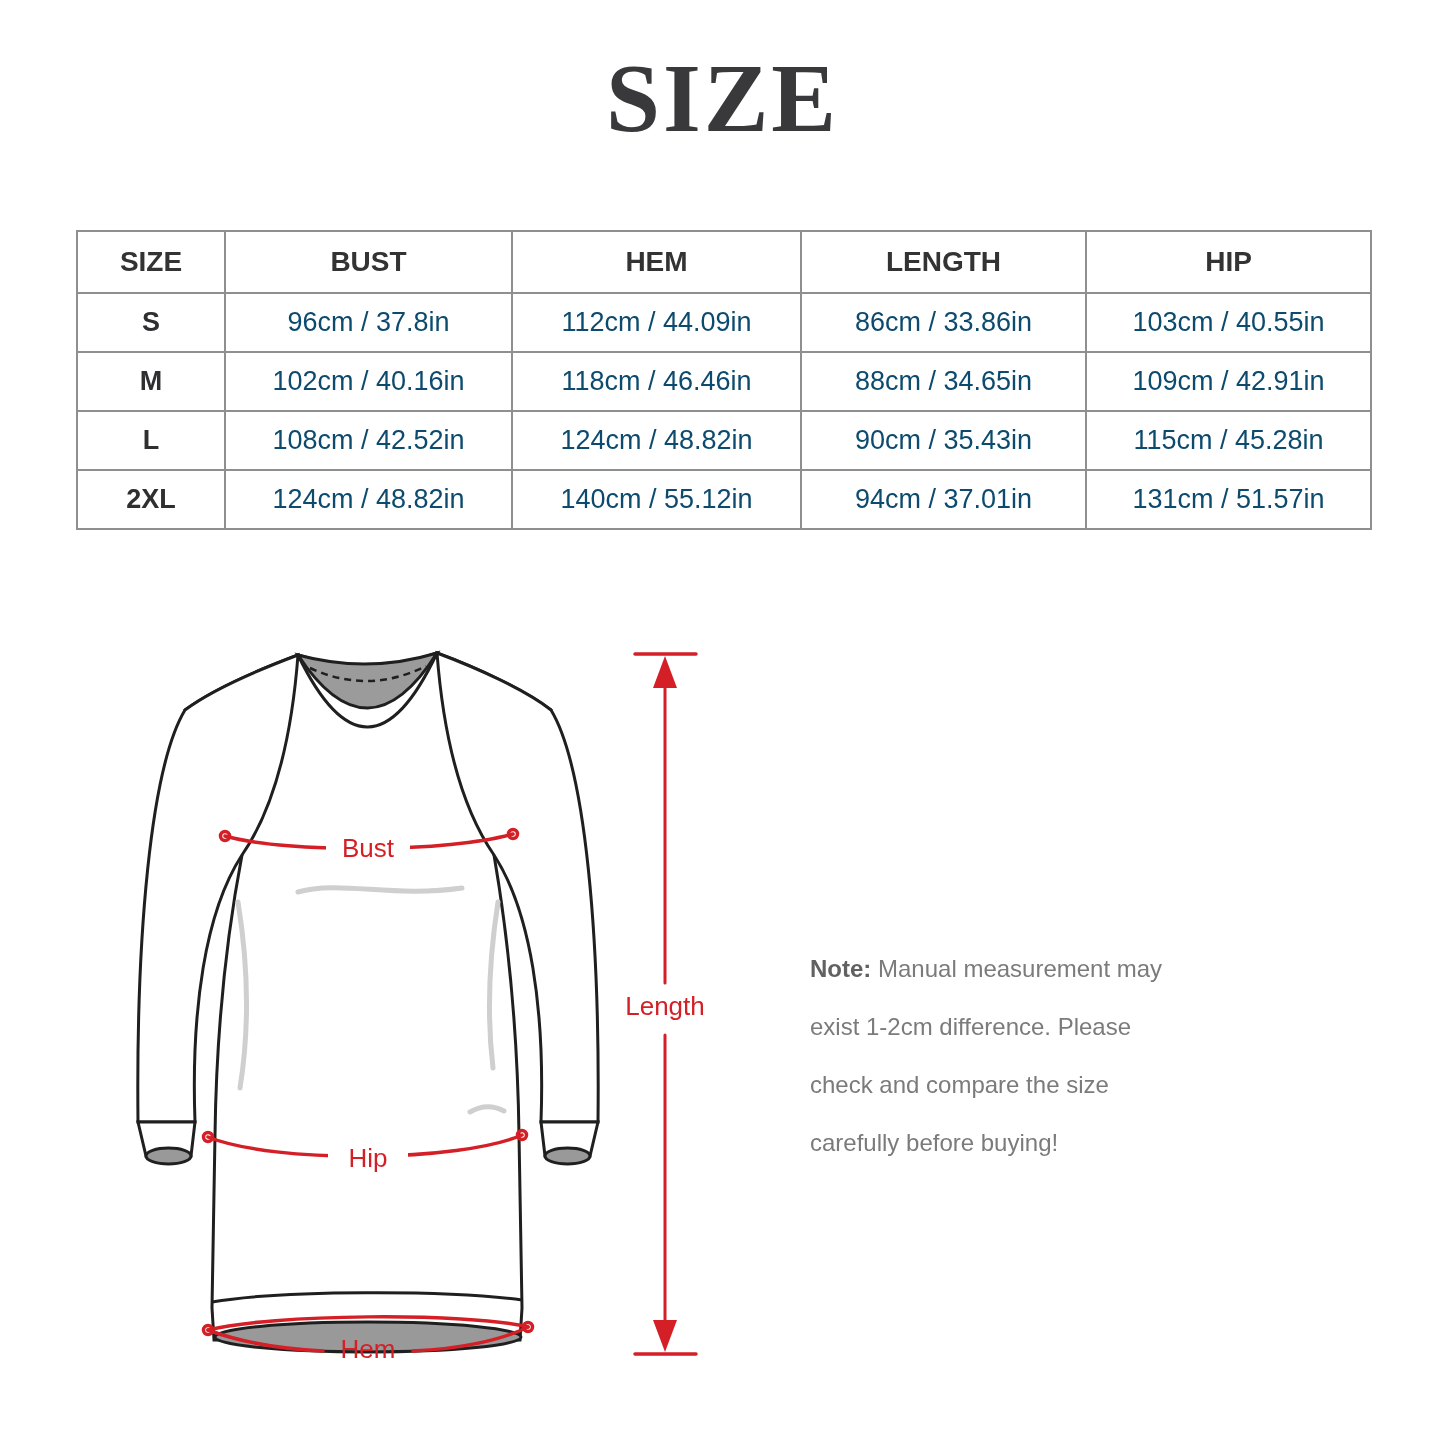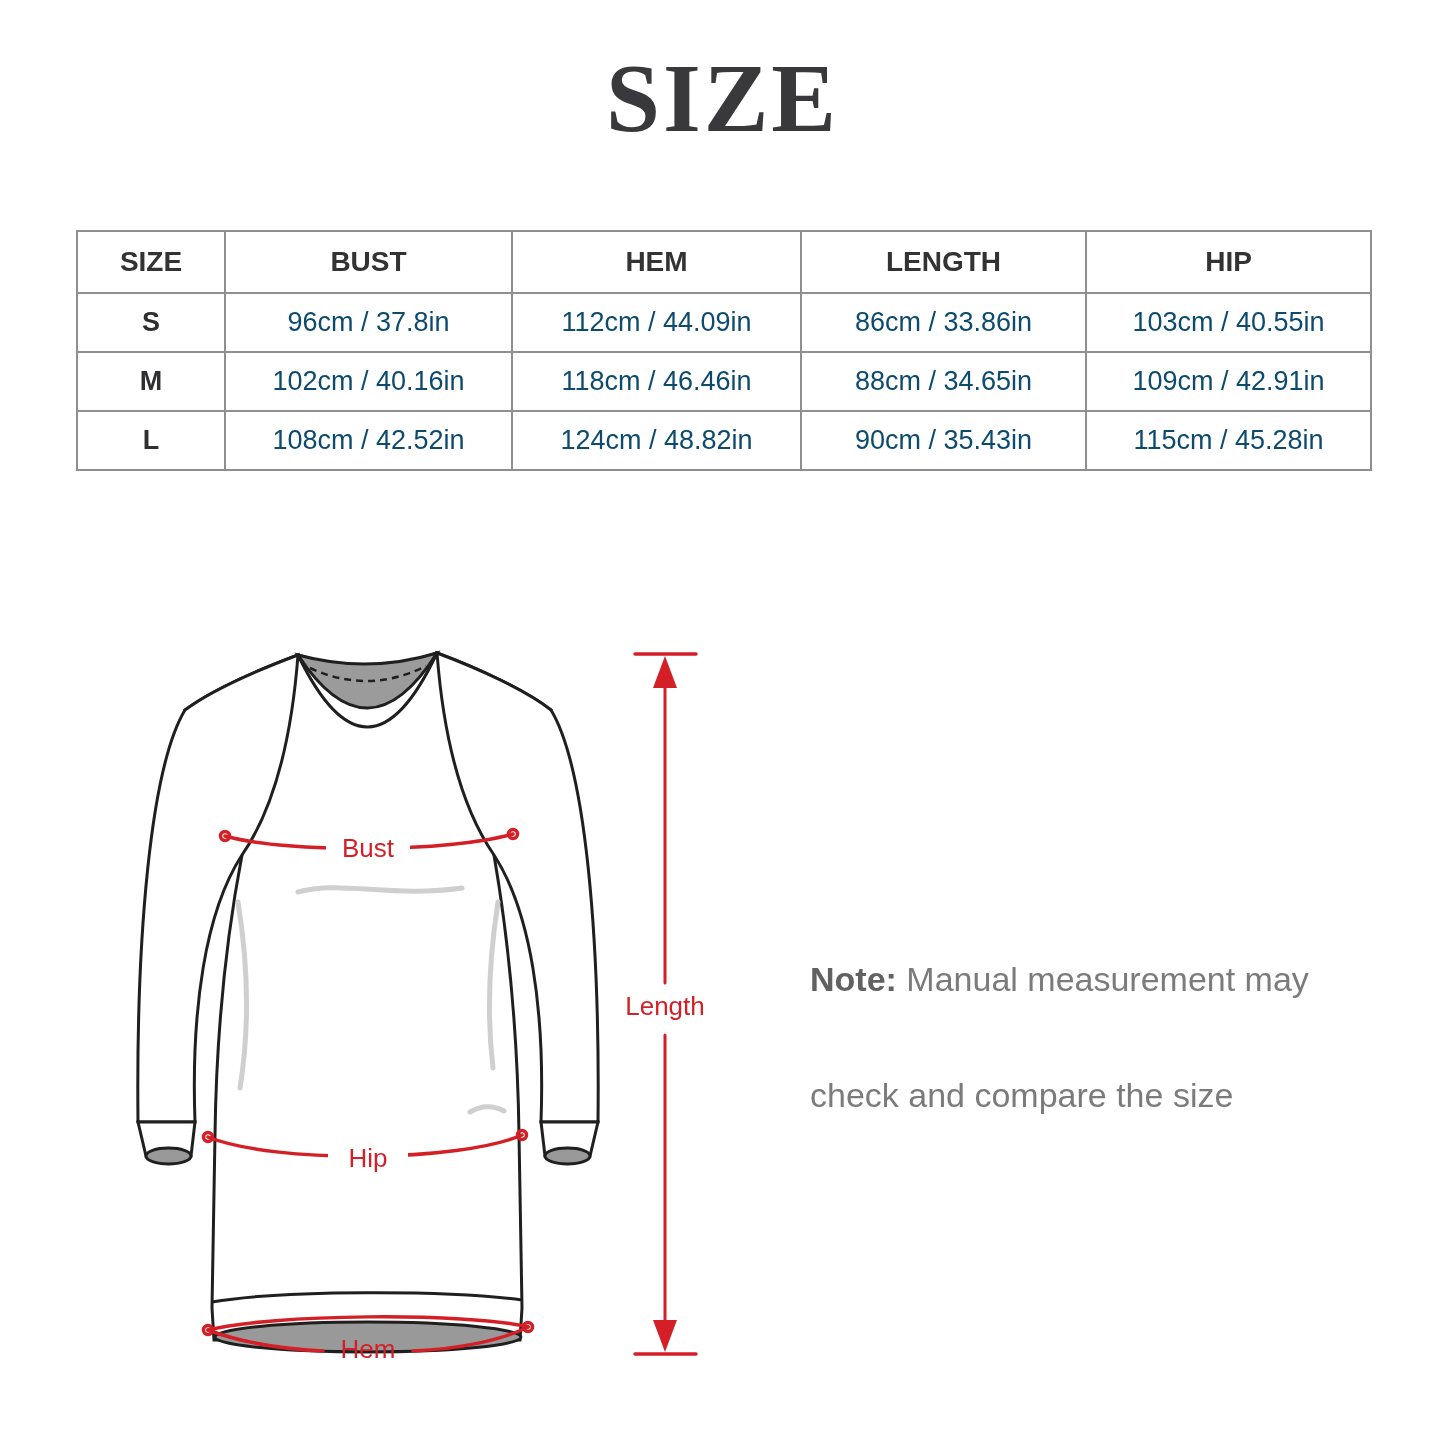--- a/index.html
+++ b/index.html
@@ -10,21 +10,21 @@
          font-size:97px;line-height:110px;letter-spacing:3px;color:#39393b;}
   table.size-table{position:absolute;left:76px;top:230px;width:1294px;
          border-collapse:collapse;table-layout:fixed;}
   table.size-table th,table.size-table td{border:2px solid #8f8f8f;text-align:center;
          vertical-align:middle;padding:0;}
   table.size-table th{height:60px;font-size:28px;font-weight:bold;color:#333333;}
   table.size-table td{height:57px;font-size:27px;font-weight:normal;color:#0c4a6e;}
   table.size-table td.size-col{font-weight:bold;color:#2f2f31;}
   .garment{position:absolute;left:130px;top:640px;width:580px;height:760px;}
   .note{position:absolute;left:810px;top:916px;width:520px;
-        font-size:34px;line-height:58px;color:#7b7b7b;}
+        font-size:24px;line-height:58px;color:#7b7b7b;}
   .note-label{font-weight:bold;color:#616161;}
   .red-label{font-family:"Liberation Sans",sans-serif;font-size:26px;}
 </style>
 </head>
 <body>
 
 <div class="canvas">
 
   <h1 class="title">SIZE</h1>
 
@@ -59,20 +59,27 @@
           <td>118cm / 46.46in</td>
           <td>88cm / 34.65in</td>
           <td>109cm / 42.91in</td>
         </tr>
         <tr>
           <td class="size-col">L</td>
           <td>108cm / 42.52in</td>
           <td>124cm / 48.82in</td>
           <td>90cm / 35.43in</td>
           <td>115cm / 45.28in</td>
+        </tr>
+        <tr>
+          <td class="size-col">2XL</td>
+          <td>124cm / 48.82in</td>
+          <td>140cm / 55.12in</td>
+          <td>94cm / 37.01in</td>
+          <td>131cm / 51.57in</td>
         </tr>
       </tbody>
   </table>
 
   <svg class="garment" viewBox="0 0 580 760" xmlns="http://www.w3.org/2000/svg">
 
     <path d="M168,15 C128,30 82,50 55,70 C80,150 100,185 112,215
              C92,320 86,420 85,495 C84,580 82,640 82,668 L84,700 L390,700 L392,668
              C392,640 390,580 389,495 C388,420 382,320 364,215
              C376,185 396,150 421,70 C394,50 348,28 307,13 Q238,38 168,15 Z" fill="#ffffff" stroke="#1f1f1f" stroke-width="3"></path>
@@ -153,17 +160,18 @@
     <rect x="198" y="500" width="80" height="34" fill="#ffffff"></rect>
     <text class="red-label" x="238" y="527" text-anchor="middle" fill="#d41f26">Hip</text>
 
     <text class="red-label" x="238" y="718" text-anchor="middle" fill="#d41f26">Hem</text>
 
     <text class="red-label" x="535" y="375" text-anchor="middle" fill="#d41f26">Length</text>
   </svg>
 
   <p class="note"><span class="note-label">Note:</span>
     <span>Manual measurement may</span><br>
-    <br>
+    <span>exist 1-2cm difference. Please</span><br>
     <span>check and compare the size</span><br>
+    <span>carefully before buying!</span>
   </p>
 
 </div>
 
 </body></html>

